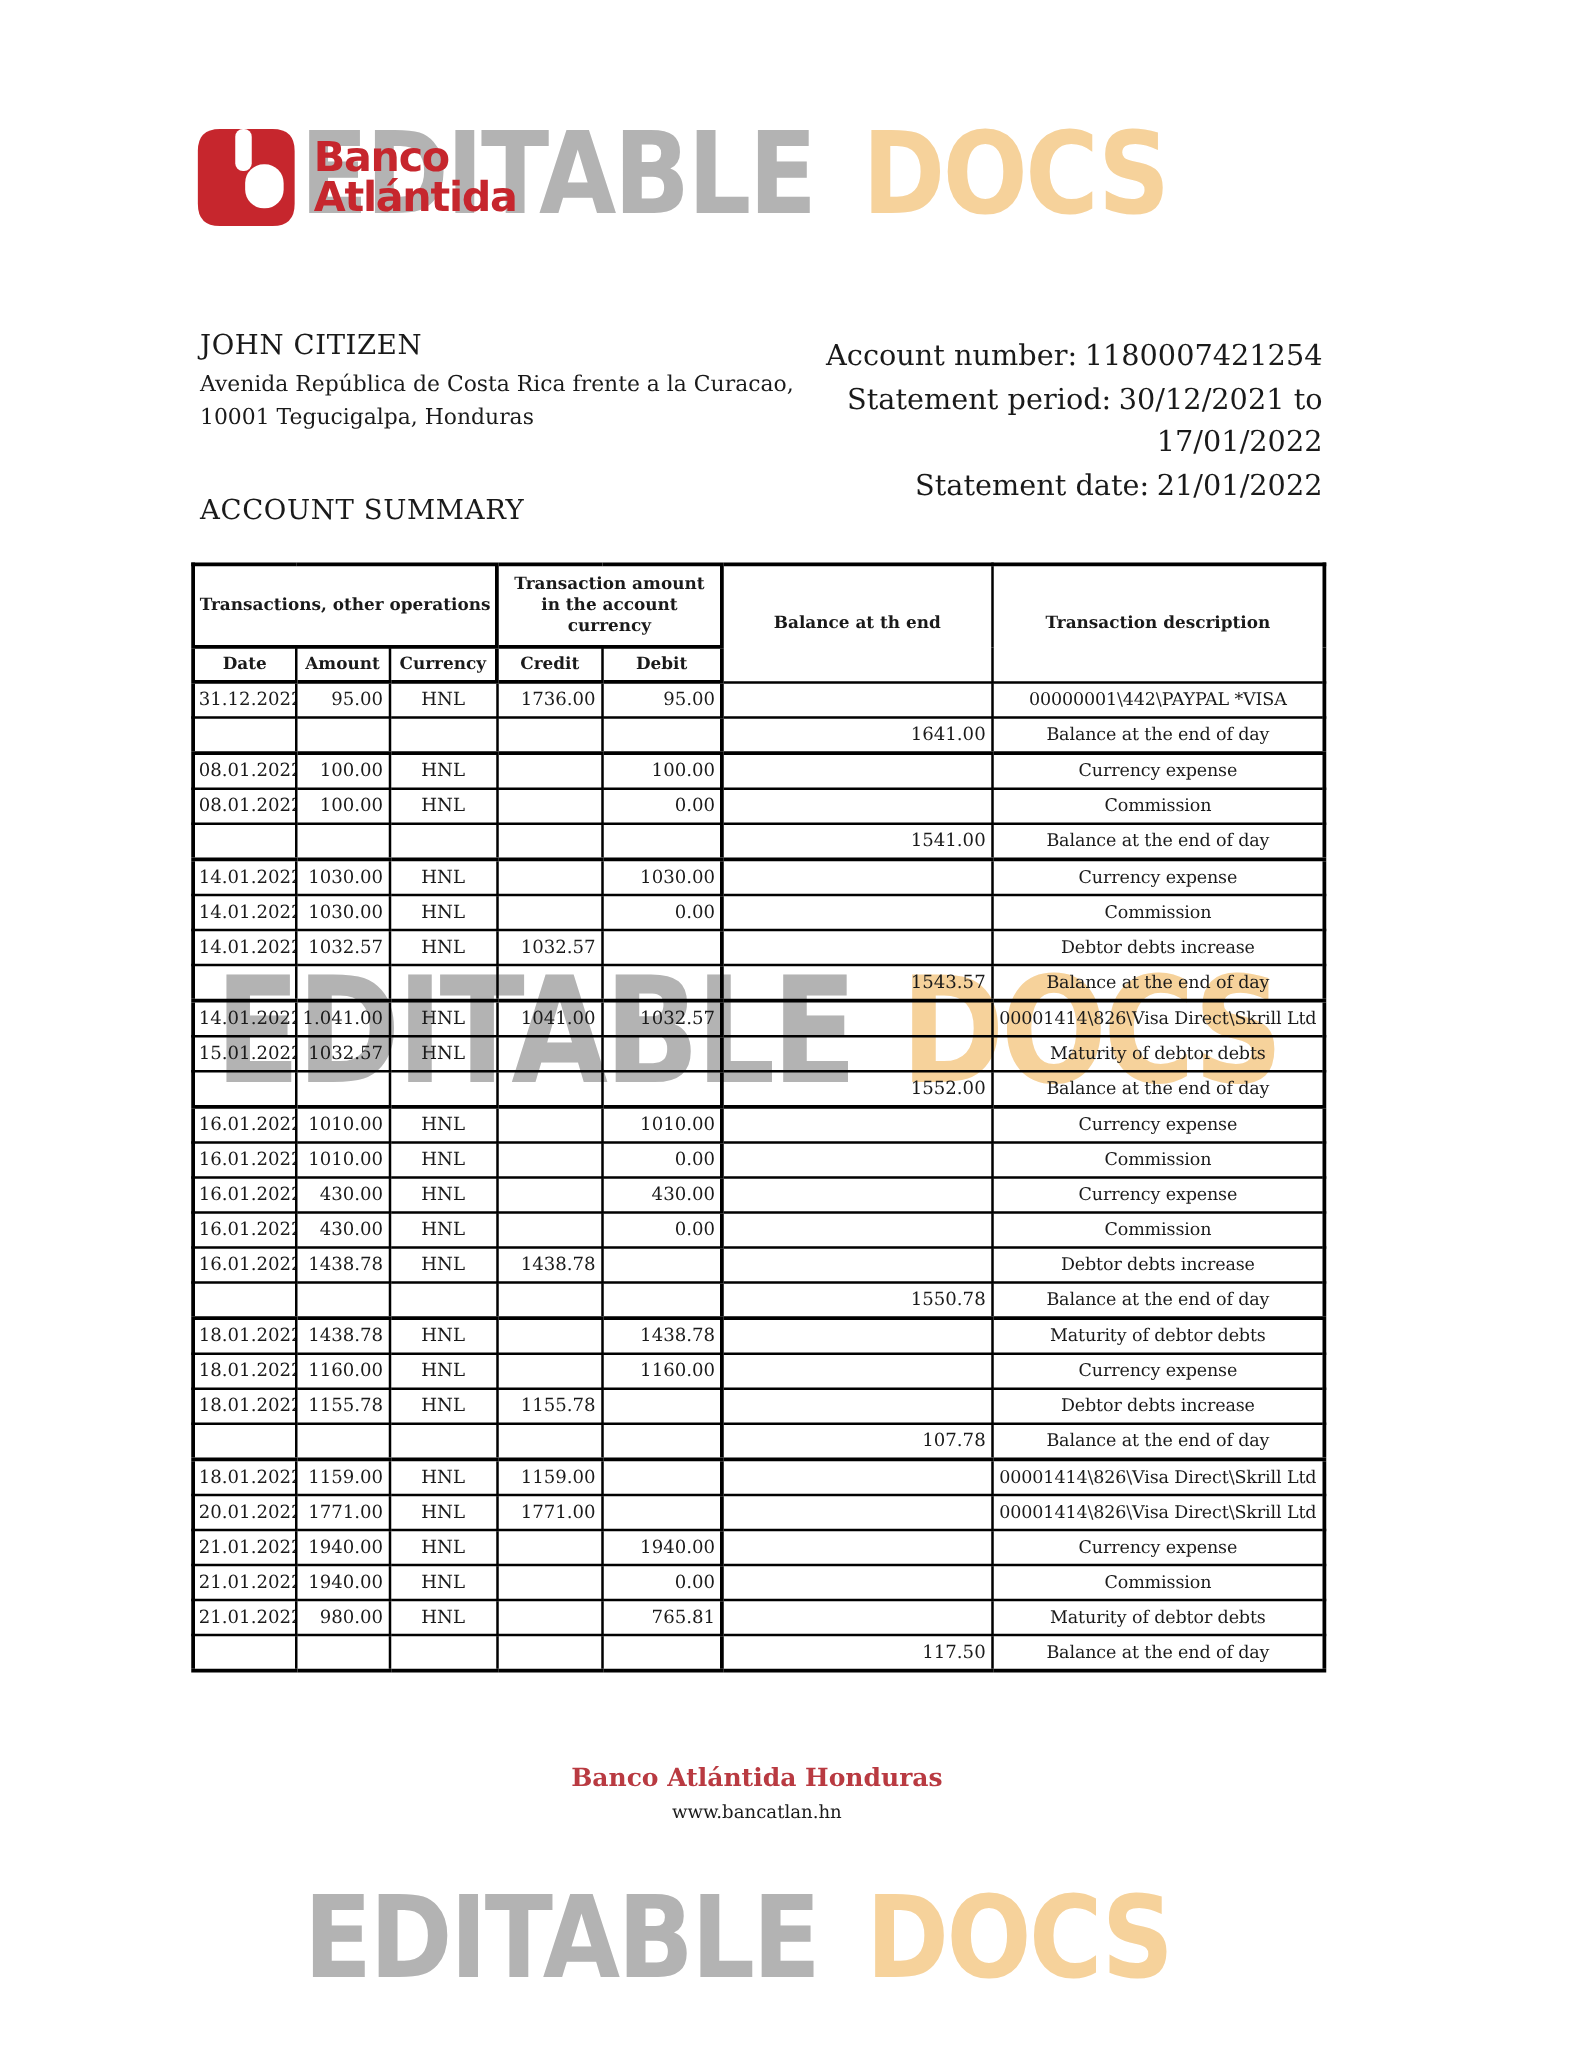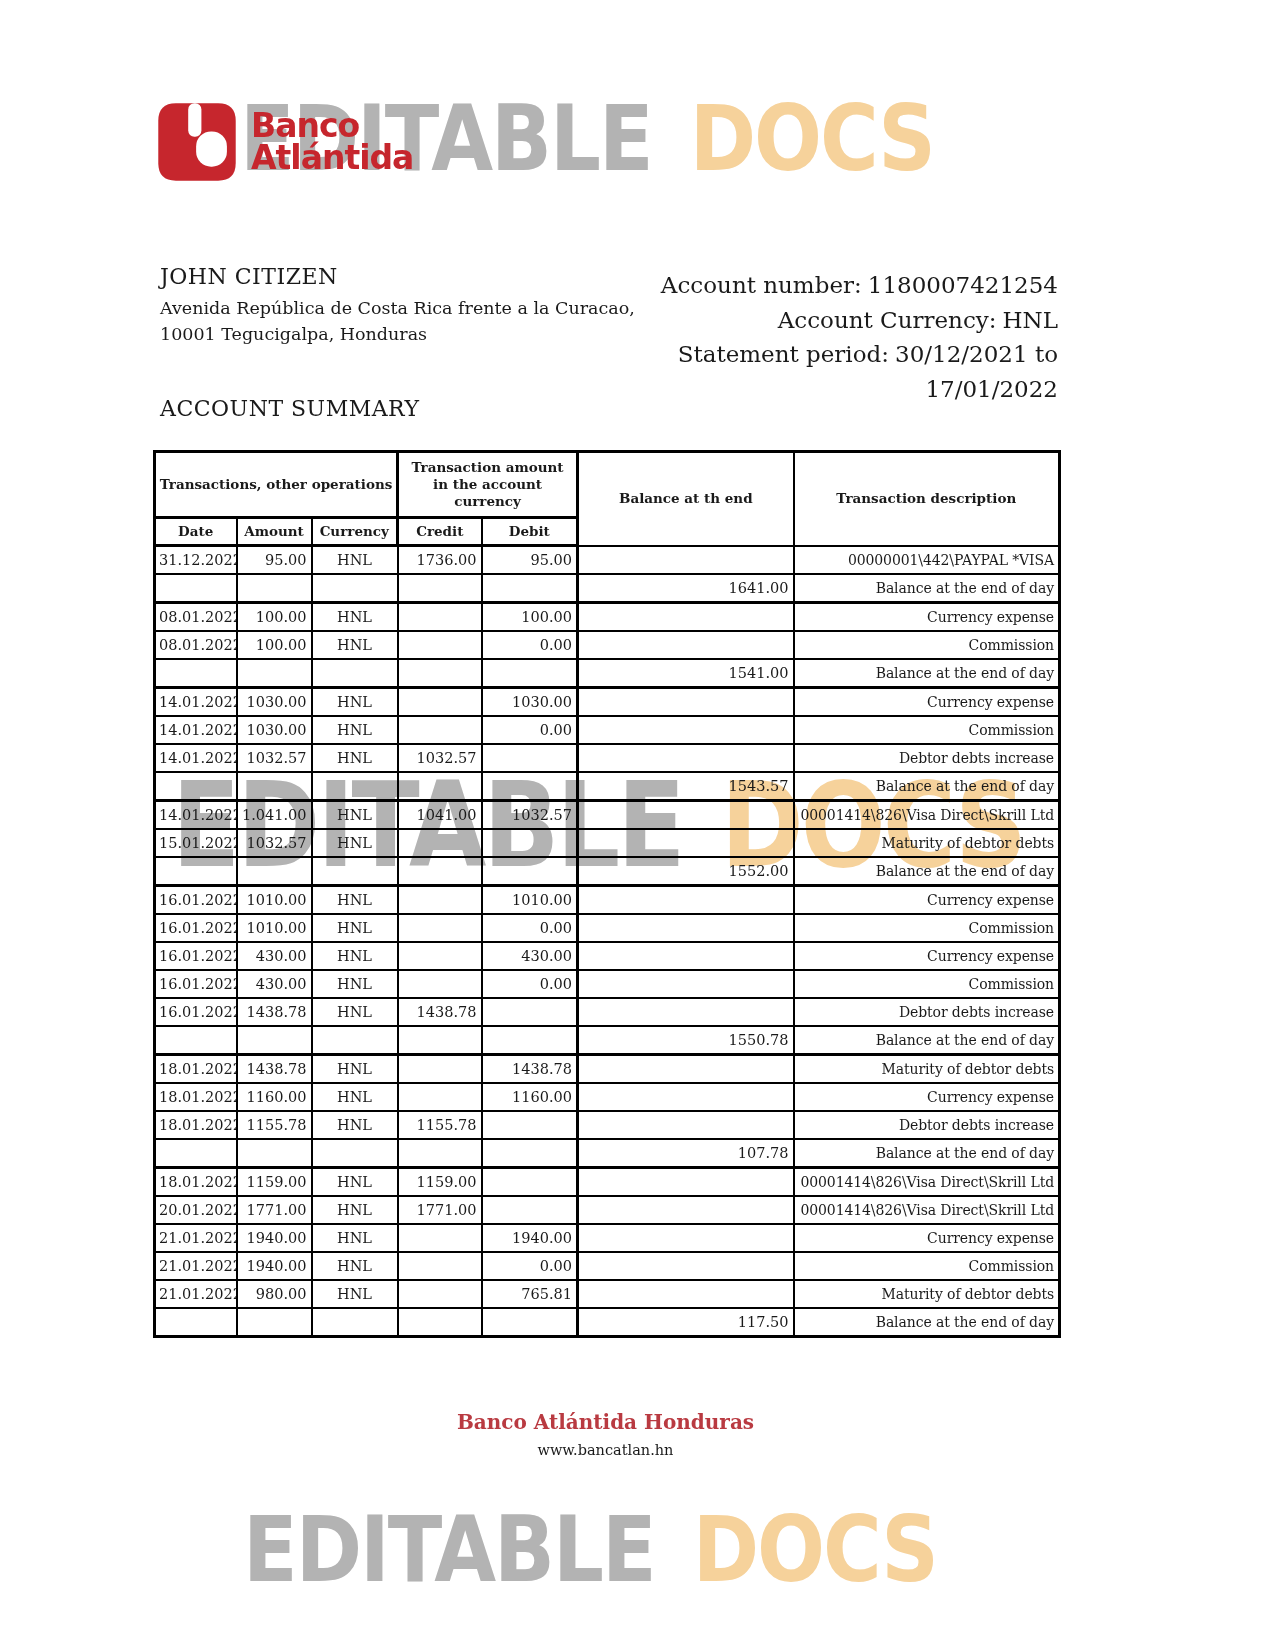--- a/index.html
+++ b/index.html
@@ -66,21 +66,21 @@
   tr.h1 th { height: 66px; border-bottom: 3px solid #000; }
   tr.h1 th[rowspan] { border-bottom: 2px solid #000; }
   tr.h2 th { height: 28px; border-bottom: 3px solid #000; }
   tbody td {
     height: 27px; font-size: 14.5px; padding: 1px 4px;
     white-space: nowrap; line-height: 24px;
   }
   td.td-date   { text-align: left; padding-left: 3px; }
   td.td-right  { text-align: right; }
   td.td-center { text-align: center; }
-  td.td-desc   { text-align: right; font-size: 14px; letter-spacing: -0.1px; padding-left: 4px; }
+  td.td-desc   { text-align: center; font-size: 14px; letter-spacing: -0.1px; padding-left: 4px; }
   th.thick-l, td.thick-l { border-left: 3px solid #000; }
   tbody tr.bal td { border-bottom: 3px solid #000; }
   
   .footer { position: absolute; left: 153px; top: 1384px; width: 905px; text-align: center; }
   .footer-bank { font-size: 20px; font-weight: 700; color: var(--footer-red); margin-bottom: 8px; margin-top: 26px; }
   .footer-addr { font-size: 16px; margin-bottom: 9px; }
   .footer-phone { font-size: 15px; margin-bottom: 10px; }
   .footer-web { font-size: 14.5px; }
 </style>
 </head>
@@ -116,24 +116,24 @@
       <div class="customer-name">JOHN CITIZEN</div>
       <div class="customer-addr">Avenida República de Costa Rica frente a la Curacao,</div>
       <div class="customer-addr">10001 Tegucigalpa, Honduras</div>
     </div>
 
     <div class="acct-info">
       <div>
         <span>Account number:</span><span class="val">1180007421254</span>
       </div>
       <div>
-        <span>Account Currency:</span><span class="val">HNL</span>
+        <span>Statement period:</span><span class="val">30/12/2021 to 17/01/2022</span>
       </div>
       <div>
-        <span>Statement period:</span><span class="val">30/12/2021 to 17/01/2022</span>
+        <span>Statement date:</span><span class="val">21/01/2022</span>
       </div>
     </div>
 
     <div class="section-title">ACCOUNT SUMMARY</div>
 
     <div class="tbl-wrap">
       <table>
         <colgroup>
           <col style="width:82px">
             <col style="width:75px">

